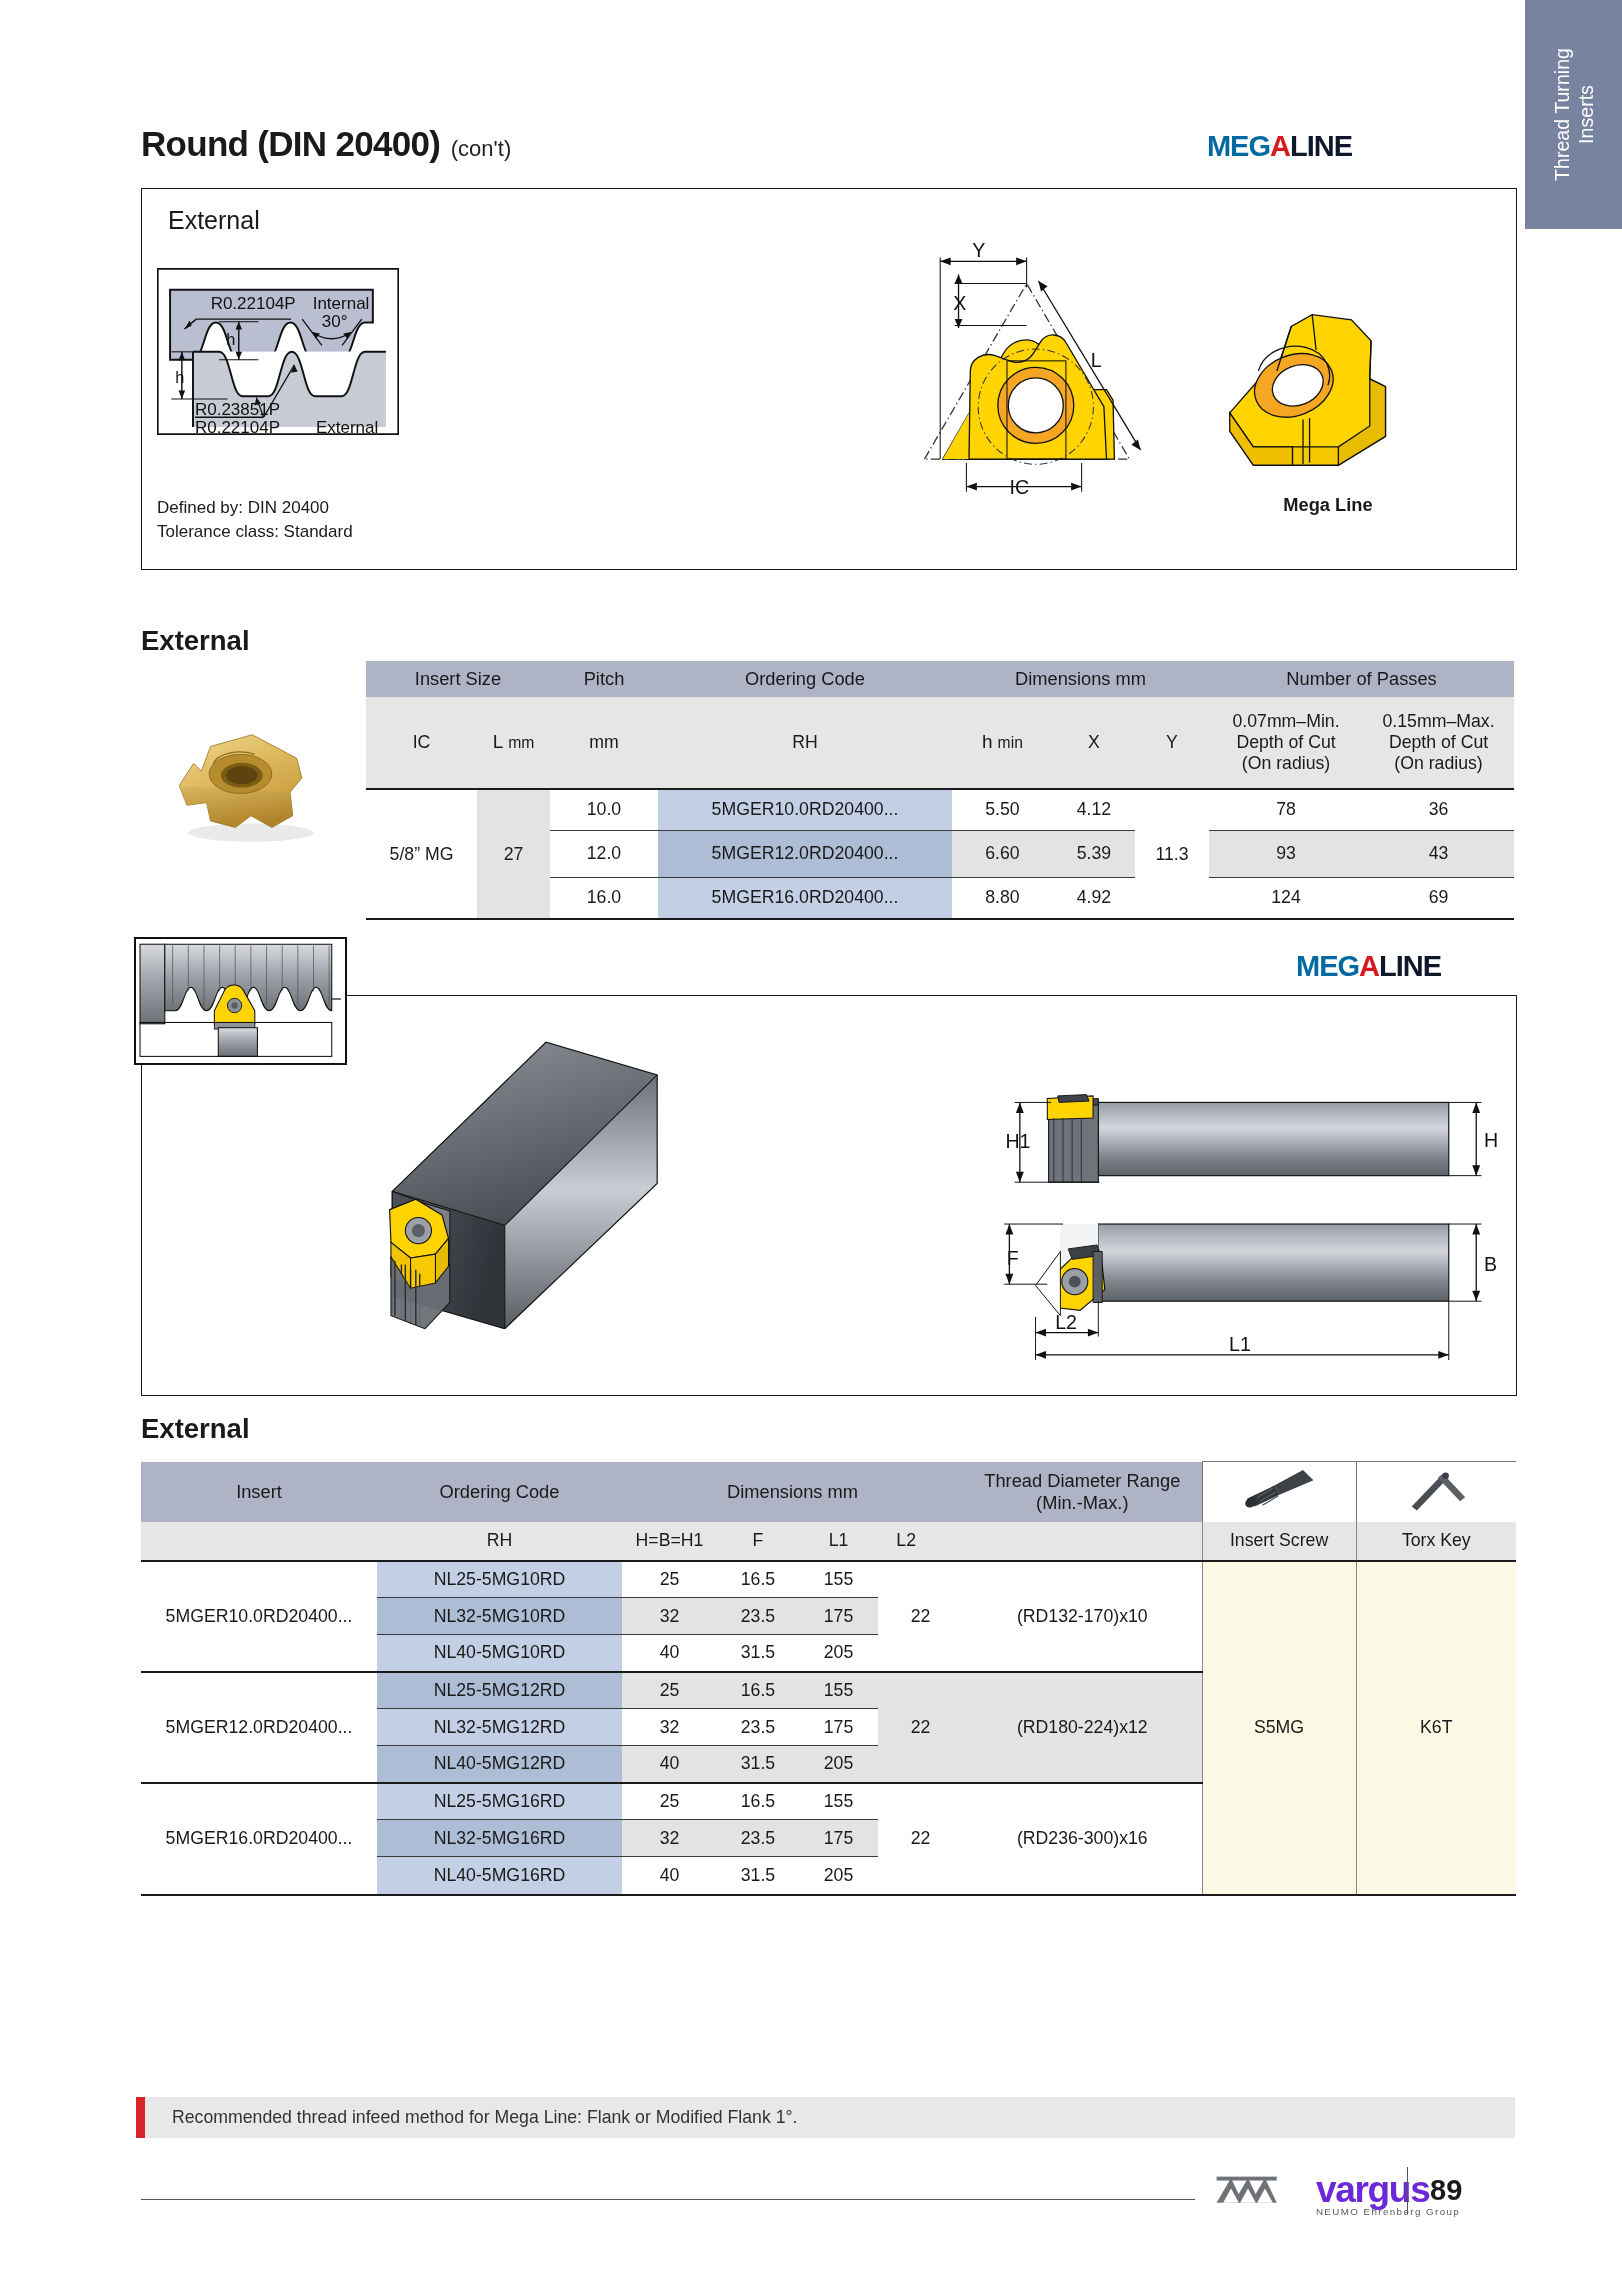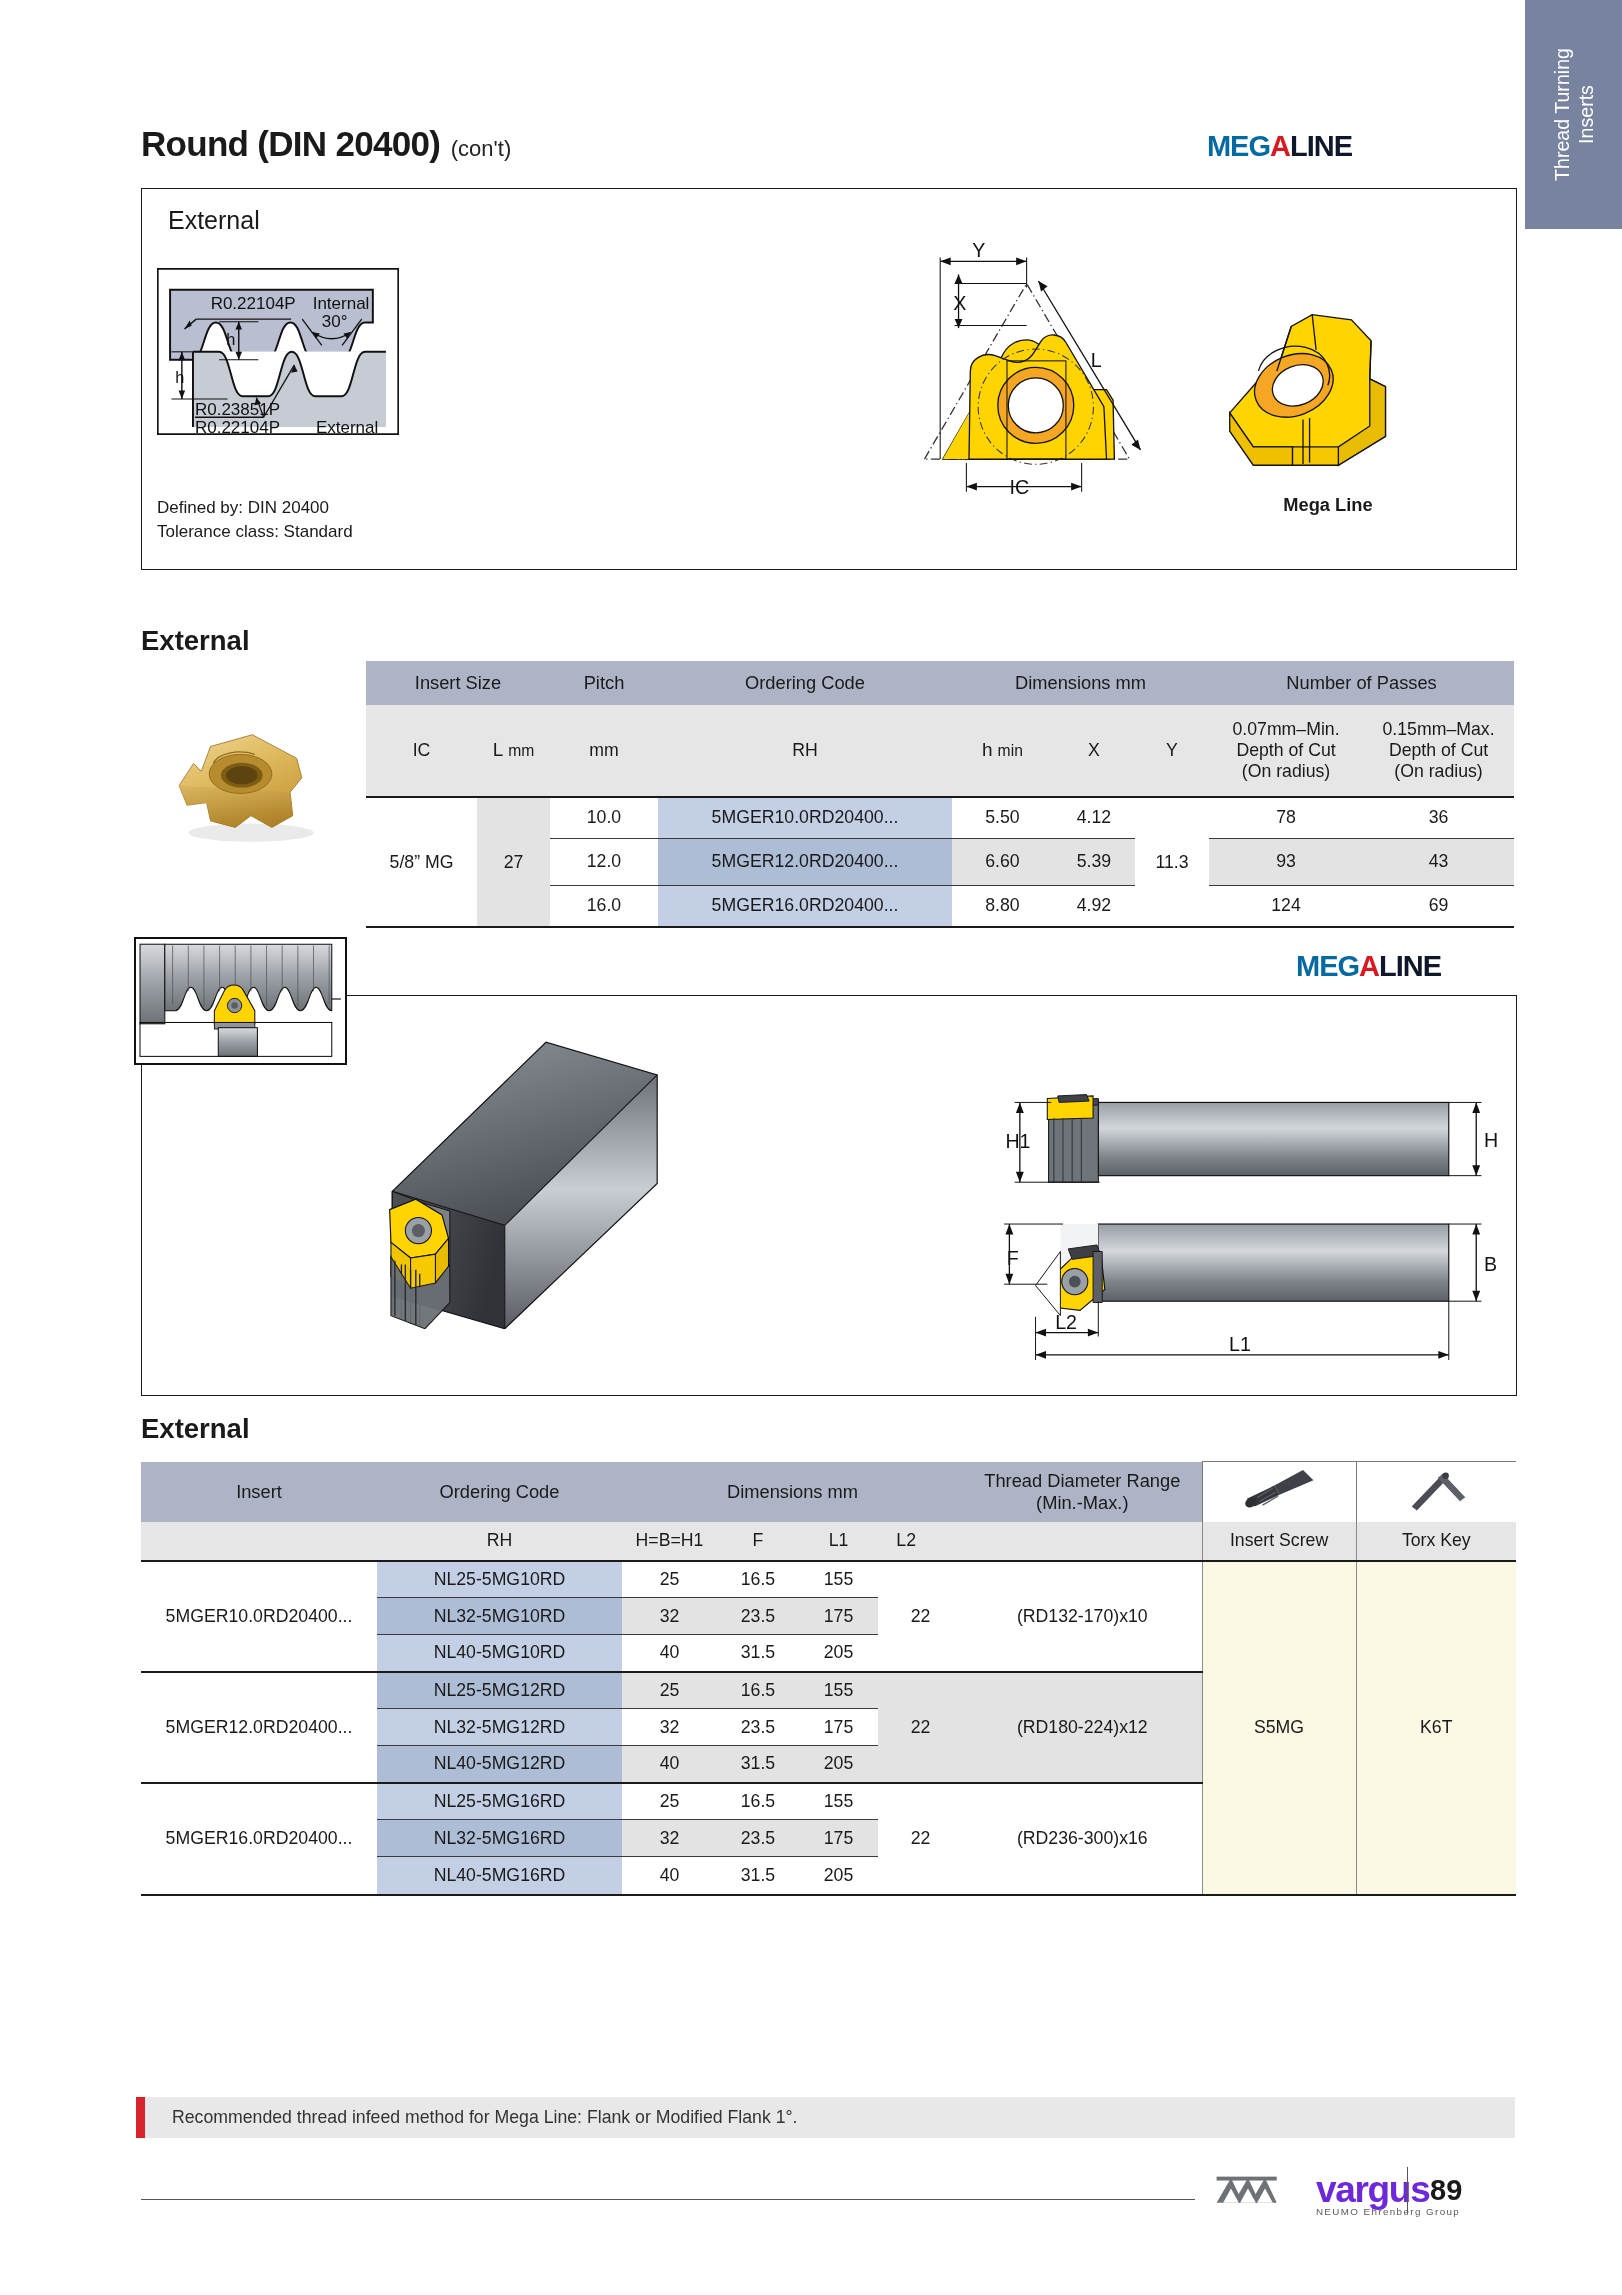--- a/index.html
+++ b/index.html
@@ -41,21 +41,21 @@
   .megaline-cap{position:absolute;left:1230px;top:494px;width:196px;text-align:center;
                 font-size:18.3px;font-weight:bold;}
 
   
   .sec-label{position:absolute;font-size:27.5px;font-weight:bold;}
 
   
   table{border-collapse:collapse;table-layout:fixed;}
   .tbl{position:absolute;font-size:17.7px;}
   .tbl th,.tbl td{padding:0;text-align:center;vertical-align:middle;font-weight:normal;}
-  .hdr1 td,.hdr1 th{background:#aeb4c6;height:44px;font-size:18.3px;}
+  .hdr1 td,.hdr1 th{background:#aeb4c6;height:36px;font-size:18.3px;}
   .hdr2 td,.hdr2 th{background:#e6e6e6;font-size:17.7px;line-height:1.18;}
   .rowline{border-top:1.3px solid #3a3a3a;}
   .topline{border-top:2px solid #1a1a1a;}
   .botline{border-bottom:2px solid #1a1a1a;}
   .gray{background:#e3e3e3;}
   .blue-l{background:#c3cfe4;}
   .blue-d{background:#aebdd6;}
   .cream{background:#fbf8e3;}
   .vline-l{border-left:1.3px solid #8a8a8a;}
 

